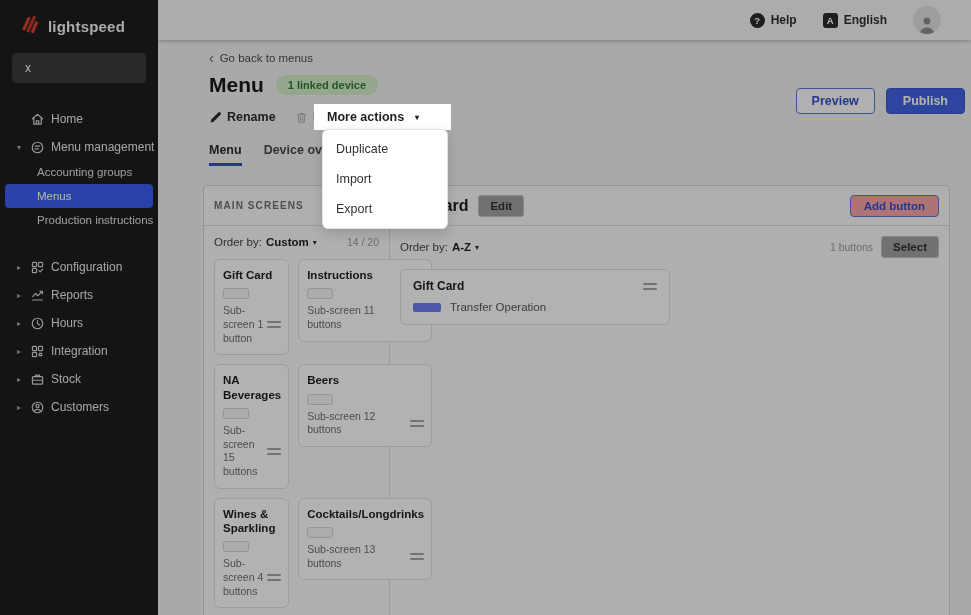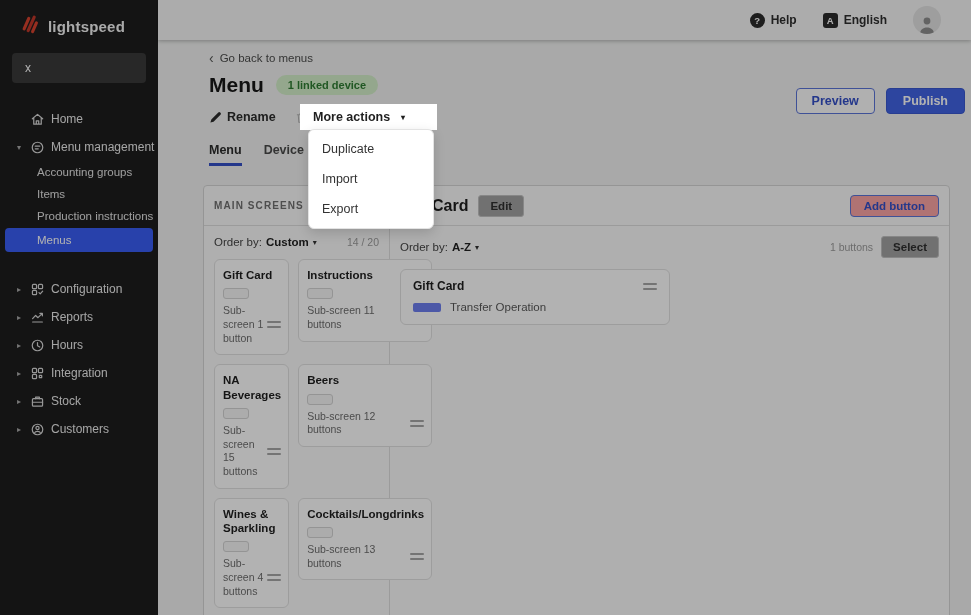--- a/index.html
+++ b/index.html
@@ -83,21 +83,21 @@
 
   .big-card { width:270px; background:#fff; border:1px solid #e1e1e1; border-radius:6px; padding:9px 12px 11px 12px; margin-top:2px; cursor:pointer; }
   .bc-top { display:flex; align-items:center; }
   .bc-title { font-size:12px; font-weight:bold; color:#1f1f1f; flex:1; }
   .bc-item { display:flex; align-items:center; gap:9px; margin-top:8px; }
   .bc-pill { width:28px; height:9px; border-radius:2px; background:#6e7ff0; }
   .bc-label { font-size:11.5px; color:#585858; }
 
   
   .dim-overlay { position:absolute; inset:0; background:rgba(0,0,0,.30); z-index:50; pointer-events:none; }
-  .dropdown-layer { position:absolute; left:300px; top:104px; width:137px; z-index:60; }
+  .dropdown-layer { position:absolute; left:314px; top:104px; width:137px; z-index:60; }
   .spotlight { background:#fff; height:26px; display:flex; align-items:center; padding-left:13px;
                font-size:12.5px; font-weight:bold; color:#1f1f1f; gap:7px; cursor:pointer; }
   .spotlight .order-caret { color:#1f1f1f; }
   .menu { position:absolute; top:25px; left:8px; width:126px; background:#fff; border:1px solid #e3e3e3;
           border-radius:6px; box-shadow:0 4px 12px rgba(0,0,0,.15); padding:4px 0; }
   .menu-item { padding:8px 13px; font-size:12.5px; color:#333; cursor:pointer; }
 </style>
 </head>
 <body>
 
@@ -133,23 +133,22 @@
       <span class="nav-icon">
         <svg viewBox="0 0 16 16">
             <circle cx="8" cy="8" r="5.6"></circle>
             <path d="M5.6 6.6 h4.8 M5.6 9.4 h3.2"></path>
           </svg>
       </span>
       <span>Menu management</span>
     </div>
 
     <div class="nav-sub">Accounting groups</div>
-    <div class="nav-sub">Items</div>
+    <div class="nav-sub selected">Menus</div>
     <div class="nav-sub">Production instructions</div>
-    <div class="nav-sub selected">Menus</div>
 
     <div class="nav-gap"></div>
 
     <div class="nav-row">
       <span class="caret">▸</span>
       <span class="nav-icon">
         <svg viewBox="0 0 16 16">
             <rect x="2.6" y="2.6" width="4.4" height="4.4" rx="1"></rect>
             <rect x="9" y="2.6" width="4.4" height="4.4" rx="1"></rect>
             <rect x="2.6" y="9" width="4.4" height="4.4" rx="1"></rect>

